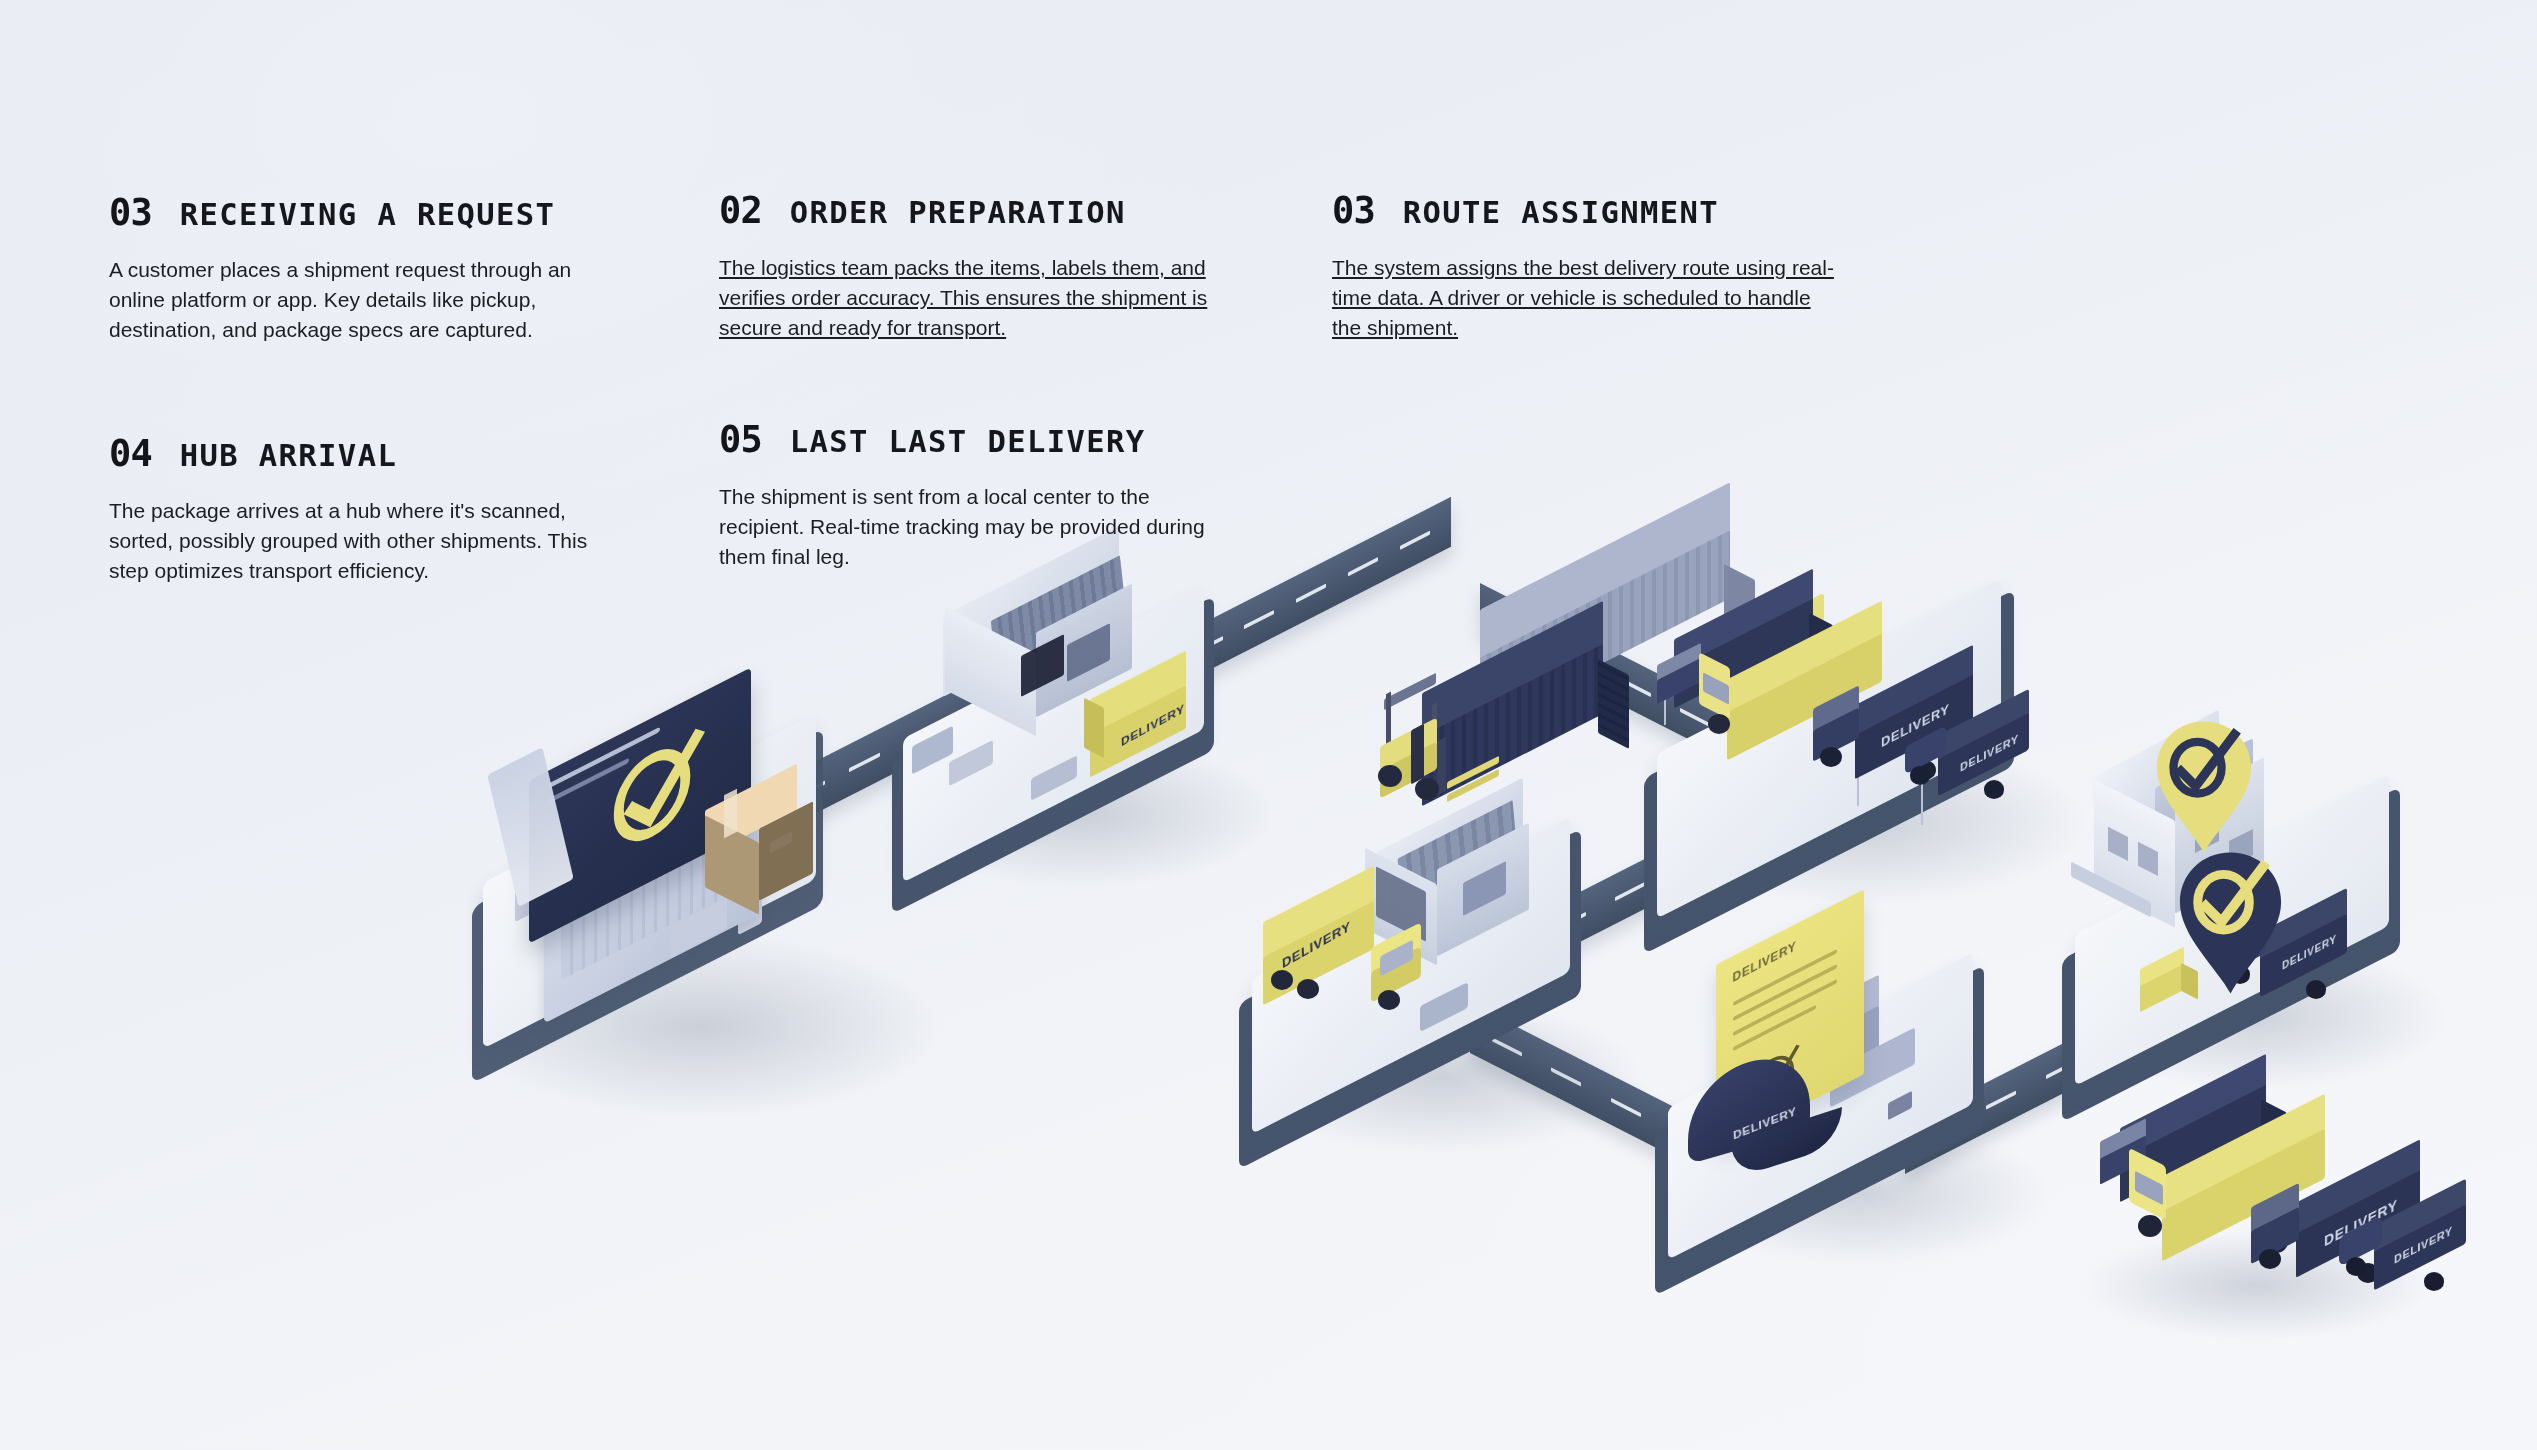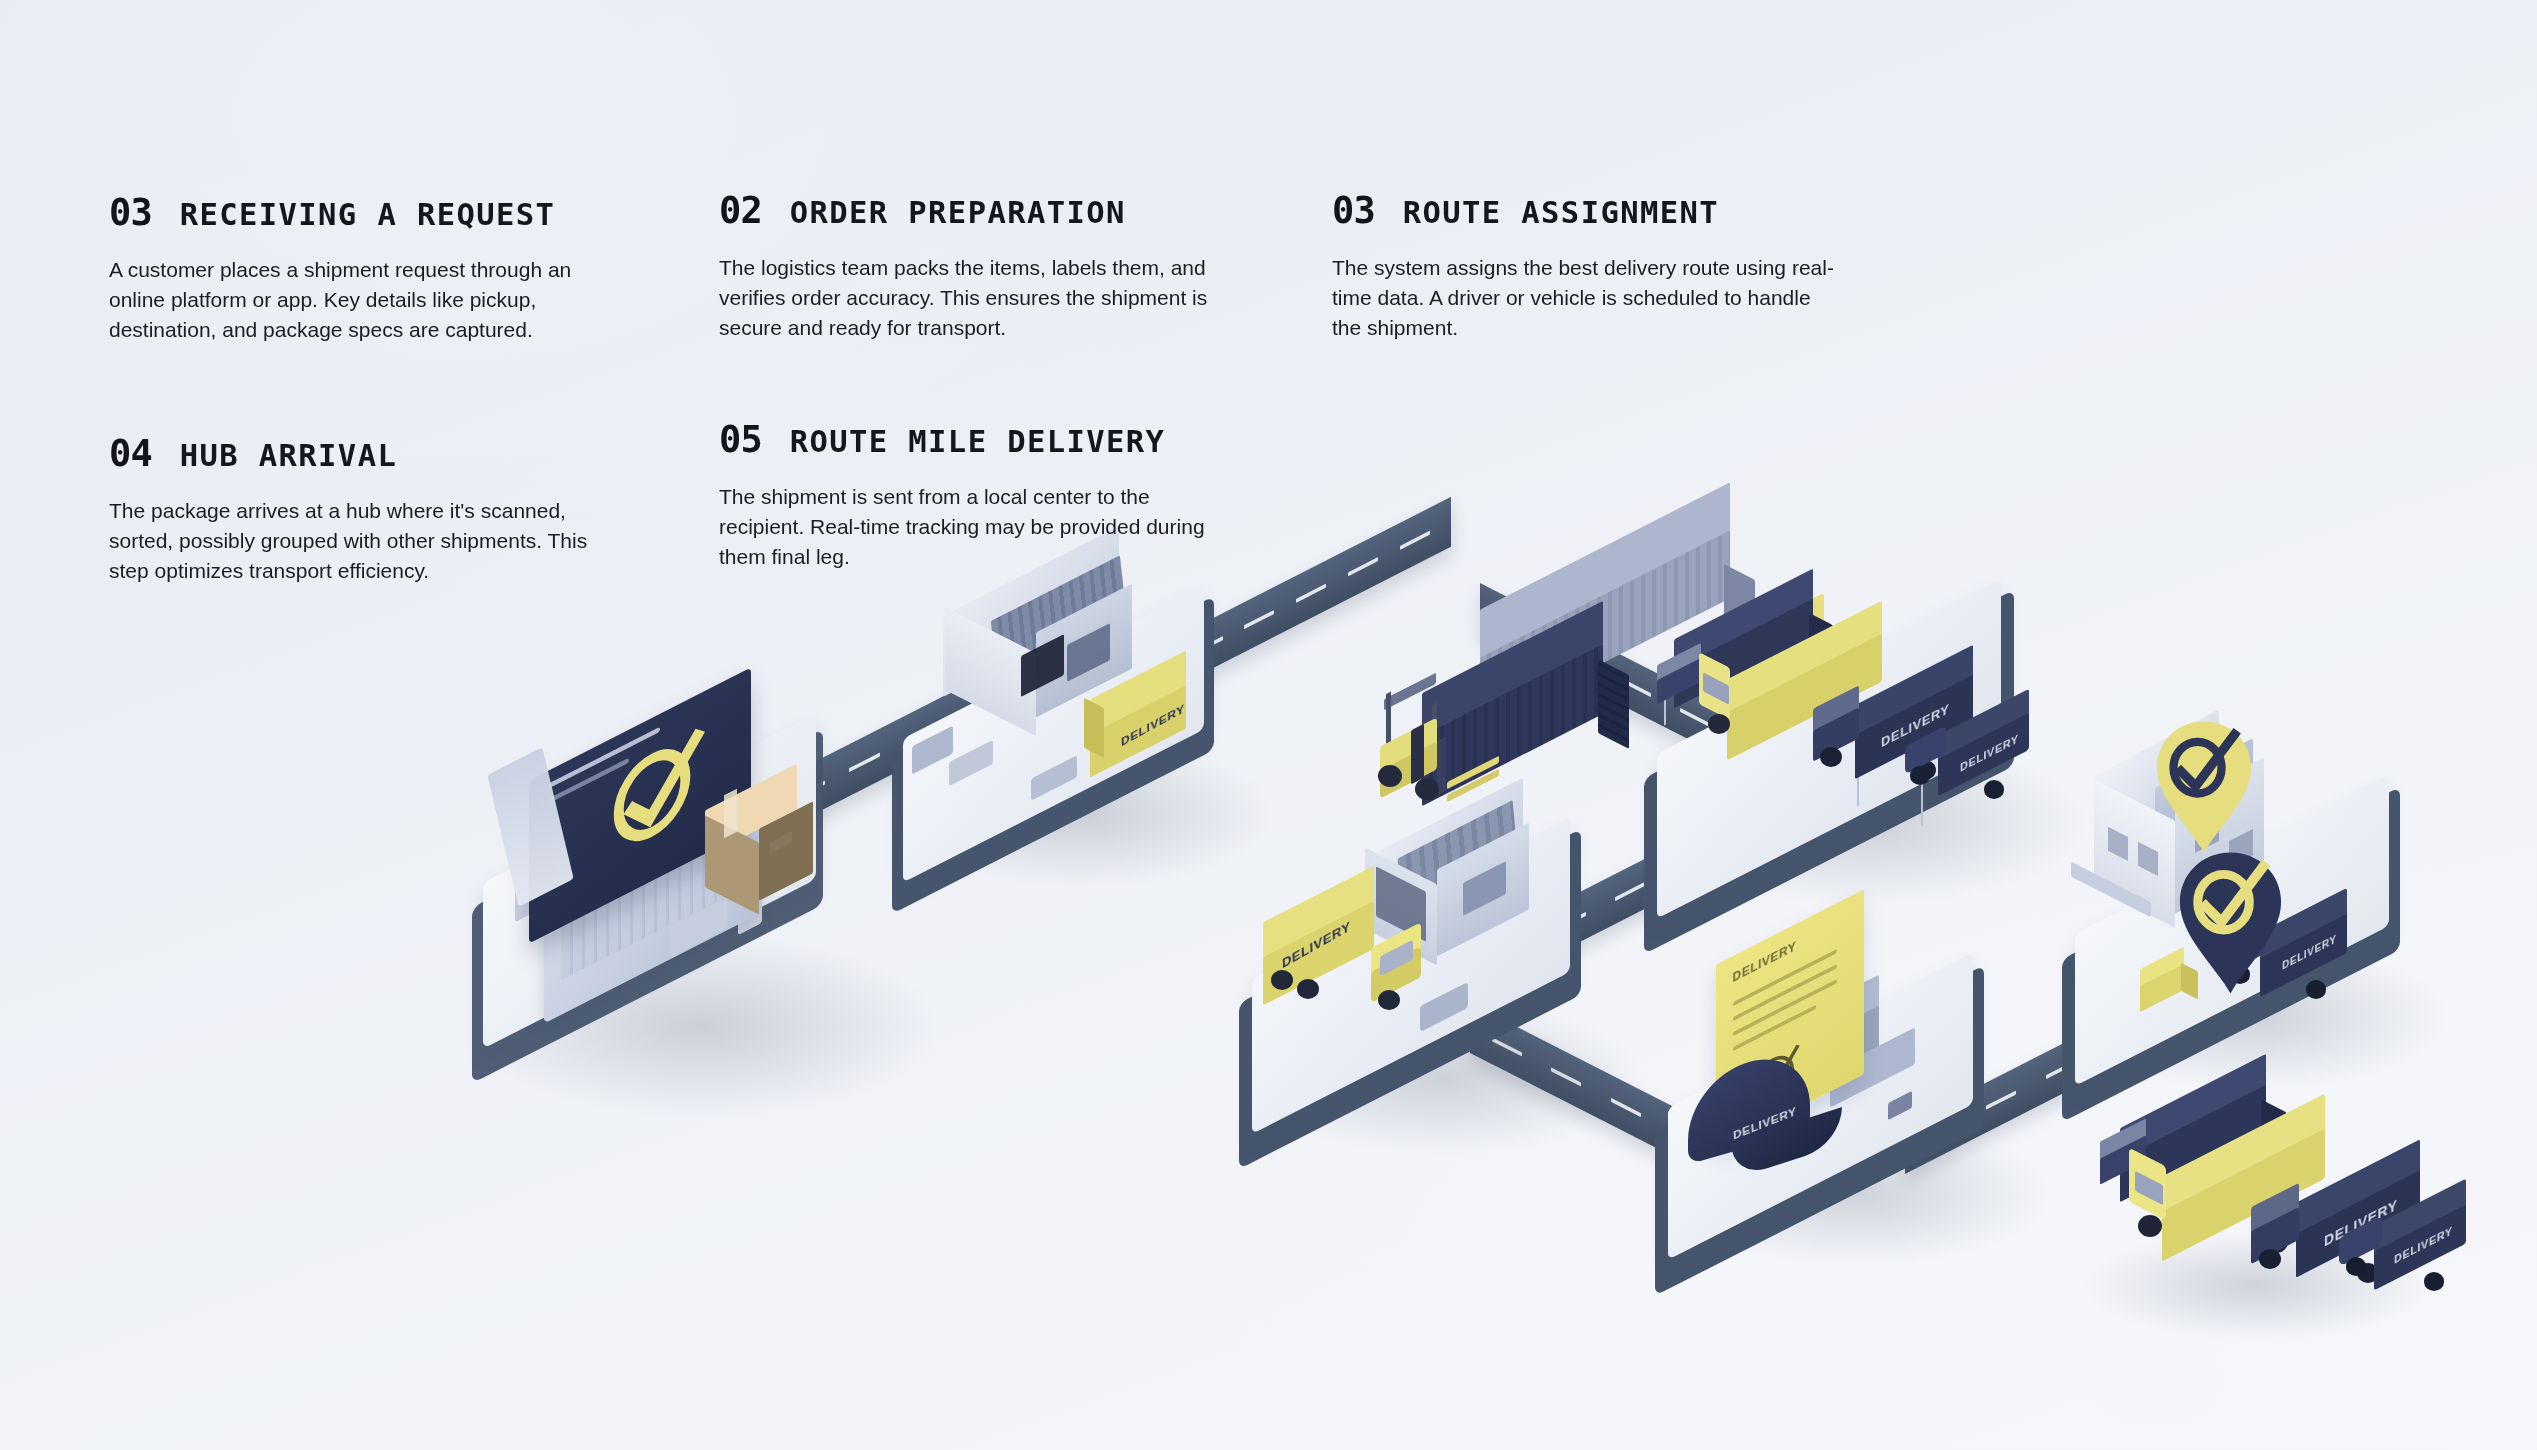--- a/index.html
+++ b/index.html
@@ -35,21 +35,21 @@
     line-height:1;
   }
   .step-body {
     margin-top:24px;
     font-size:21px;
     line-height:1.42;
     color:#1b1d22;
     font-family:"Liberation Sans", sans-serif;
   }
   .w-520 { width:490px; }
-  .w-545 { width:504px; }
+  .w-545 { width:504px;text-decoration:underline; }
   .w-530 { width:490px; }
 
   
   #scene { position:absolute; inset:0; z-index:10; }
 
   
   .road {
     position:absolute;
     background:linear-gradient(180deg,#55647e 0%,#49586f 55%,#404e64 100%);
     box-shadow:0 9.2px 15px rgba(60,72,95,.18);
@@ -533,20 +533,20 @@
     <div class="step-head">
       <span class="step-num">04</span>
       <span class="step-title">HUB ARRIVAL</span>
     </div>
     <div class="step-body w-530">The package arrives at a hub where it's scanned, sorted, possibly grouped with other shipments. This step optimizes transport efficiency.</div>
   </div>
 
   <div class="step" style="left:719px; top:421px;">
     <div class="step-head">
       <span class="step-num">05</span>
-      <span class="step-title">ROUTE MILE DELIVERY</span>
+      <span class="step-title">LAST LAST DELIVERY</span>
     </div>
     <div class="step-body w-520">The shipment is sent from a local center to the recipient. Real-time tracking may be provided during them final leg.</div>
   </div>
 
 
 </div>
 
 
 </body></html>

